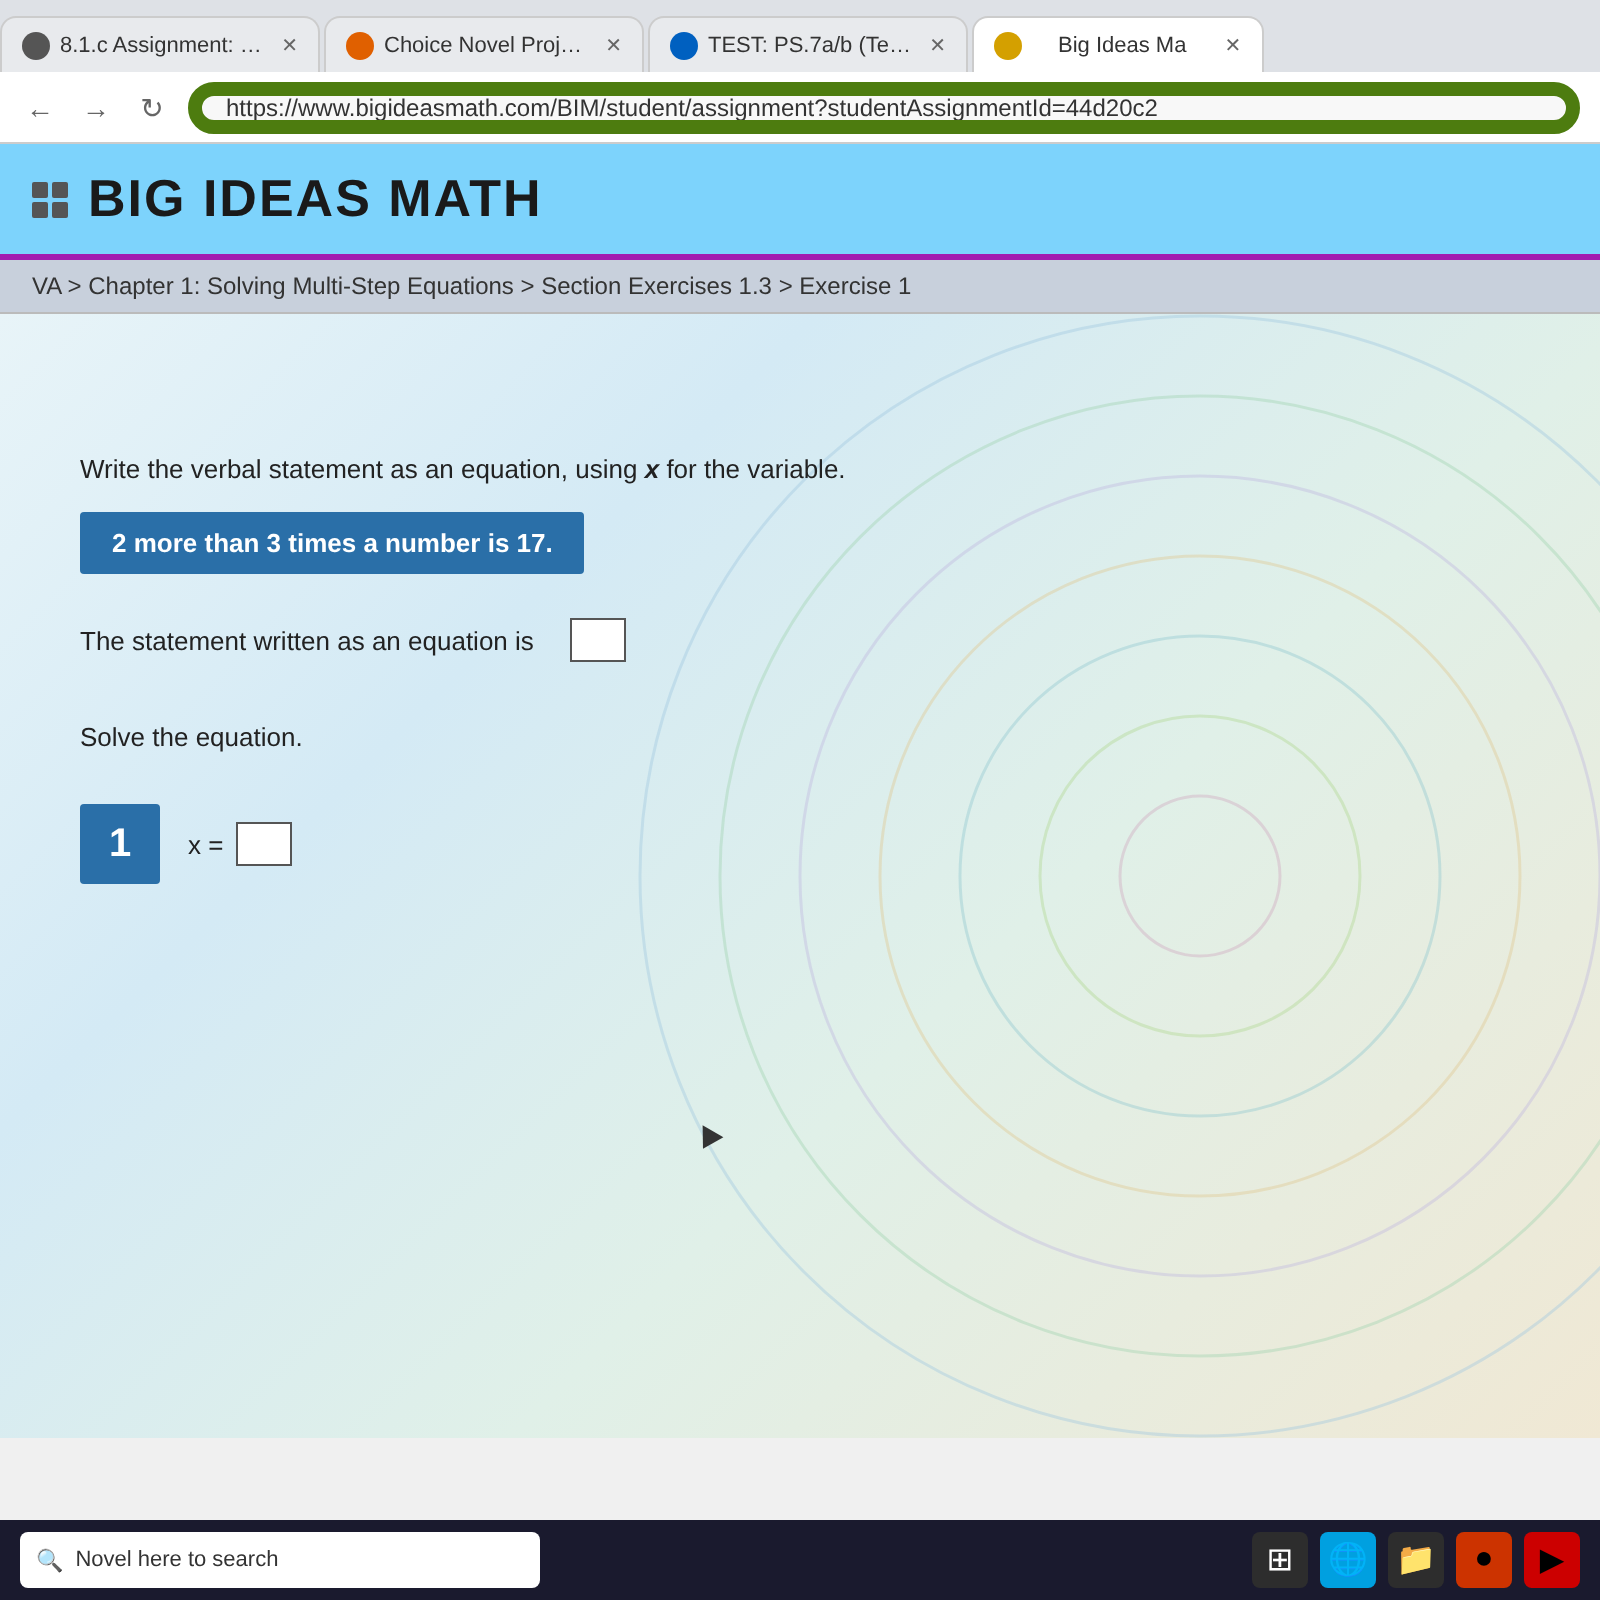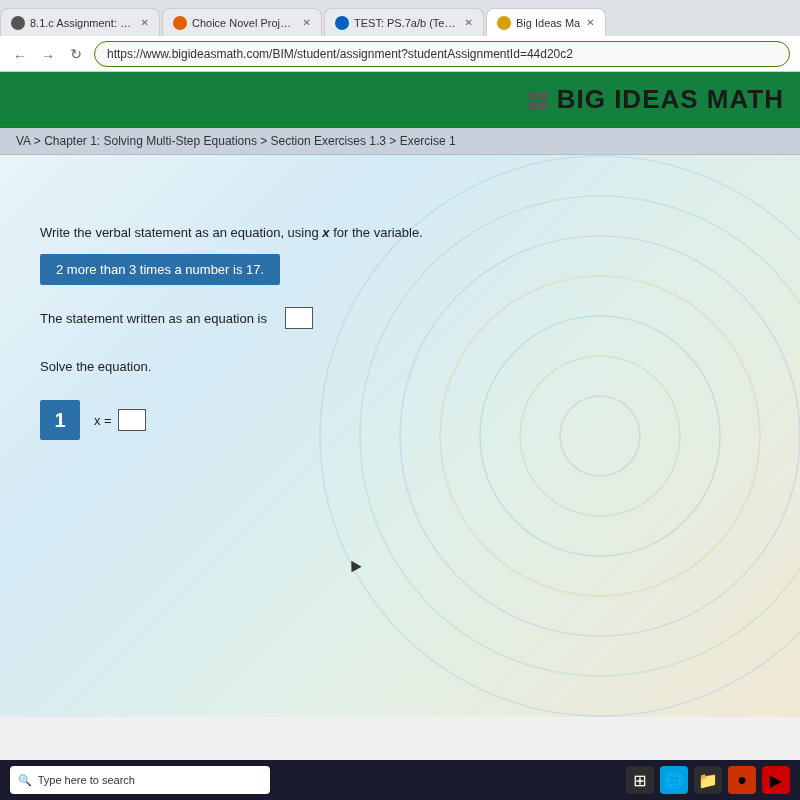--- a/index.html
+++ b/index.html
@@ -29,20 +29,21 @@
       margin-right: 2px;
       border: 1px solid #ccc;
       border-bottom: none;
       white-space: nowrap;
       max-width: 160px;
       overflow: hidden;
     }
     .tab.active {
       background: #fff;
       z-index: 2;
+      gap: 13px;
     }
     .tab-icon {
       width: 14px;
       height: 14px;
       margin-right: 5px;
       flex-shrink: 0;
       border-radius: 2px;
     }
     .tab-close {
       margin-left: 6px;
@@ -68,38 +69,37 @@
       display: flex;
       align-items: center;
       justify-content: center;
       color: #666;
       font-size: 14px;
       cursor: pointer;
     }
     .address-input {
       flex: 1;
       height: 26px;
-      border: 1px solid #4d7c0f;
+      border: 7px solid #4d7c0f;
       border-radius: 13px;
       padding: 0 12px;
       font-size: 12px;
       color: #333;
       background: #f8f8f8;
       outline: none;
     }
 
     
     .page-header {
-      background: #15803d;
+      background: #7dd3fc;
       padding: 12px 16px;
-      border-bottom: 1px solid #a21caf;
+      border-bottom: 3px solid #a21caf;
       display: flex;
       align-items: center;
       gap: 10px;
-      justify-content: flex-end;
     }
     .header-grid-icon {
       display: grid;
       grid-template-columns: 1fr 1fr;
       gap: 2px;
       width: 18px;
       height: 18px;
     }
     .header-grid-icon span {
       background: #555;
@@ -160,21 +160,21 @@
       font-style: italic;
       font-weight: bold;
     }
 
     .statement-box {
       display: inline-block;
       background: #2a6fa8;
       color: #fff;
       padding: 8px 16px;
       font-size: 13px;
-      font-weight: normal;
+      font-weight: bold;
       border-radius: 2px;
       margin-bottom: 22px;
     }
 
     .equation-line {
       font-size: 13px;
       color: #222;
       display: flex;
       align-items: center;
       gap: 18px;
@@ -375,21 +375,21 @@
         <span>x =</span>
         <input type="text" class="answer-box" style="border: 1.5px solid rgb(85, 85, 85); background: rgb(255, 255, 255); width: 28px; height: 22px; padding: 0px 2px; font-size: 12px;">
       </div>
     </div>
   </div>
 </div>
 
 <div class="taskbar">
   <div class="taskbar-search">
     <span>🔍</span>
-    <span>Type here to search</span>
+    <span>Novel here to search</span>
   </div>
   <div class="taskbar-icons">
     <div class="taskbar-icon dark">⊞</div>
     <div class="taskbar-icon blue" style="background:#00a0e0;">🌐</div>
     <div class="taskbar-icon dark">📁</div>
     <div class="taskbar-icon" style="background:#cc3300;">●</div>
     <div class="taskbar-icon" style="background:#cc0000;">▶</div>
   </div>
 </div>
 

